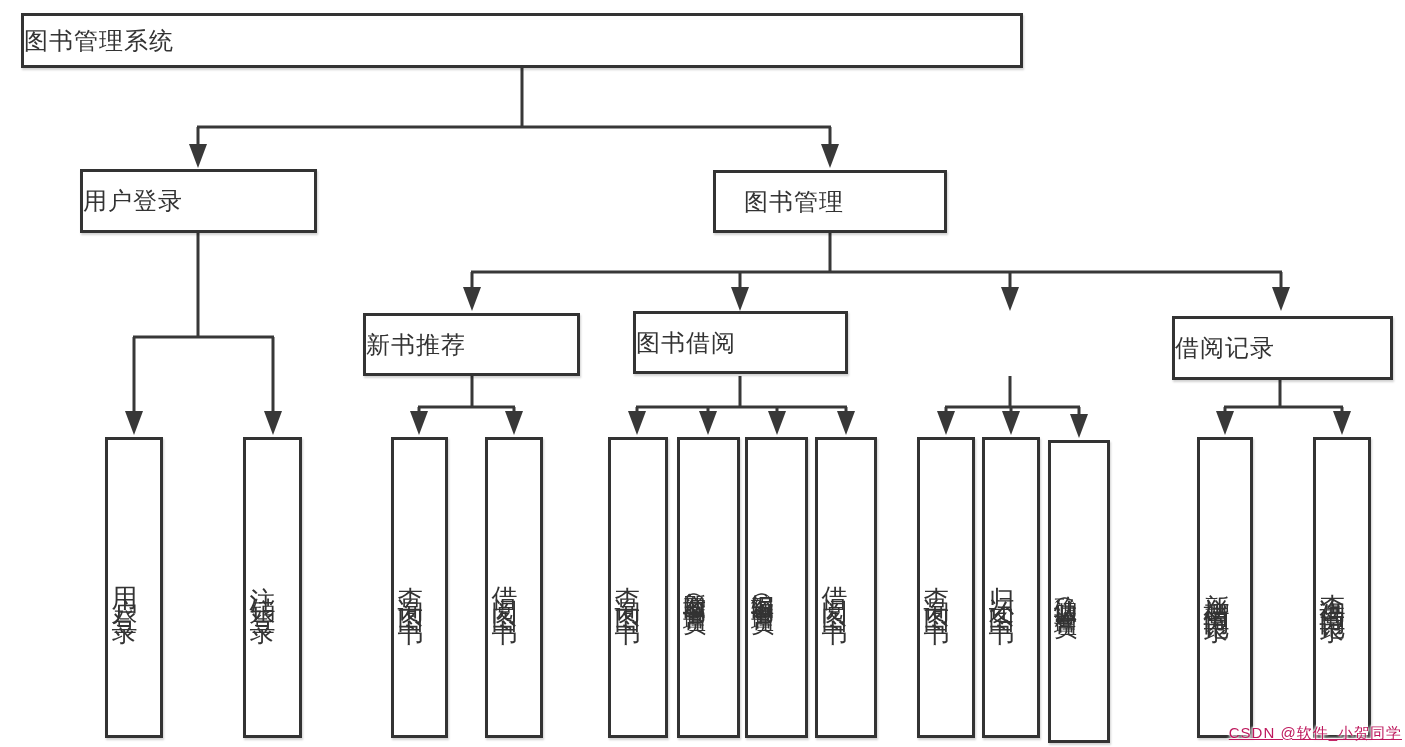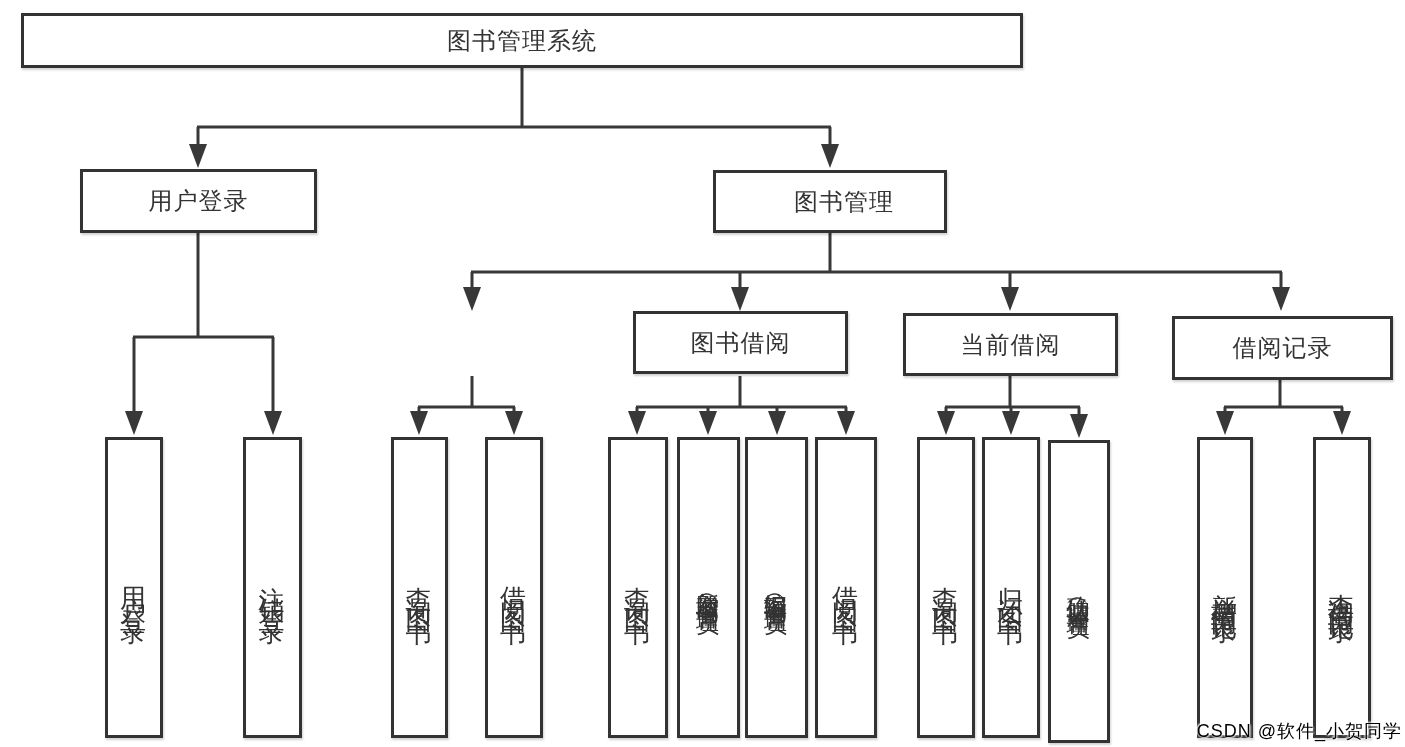--- a/index.html
+++ b/index.html
@@ -24,41 +24,41 @@
   }
   .arrow { fill: #383838; stroke: none; }
   .node {
     position: absolute;
     box-sizing: border-box;
     background: #ffffff;
     border: 3px solid #333333;
     box-shadow: 1px 2px 2px rgba(0,0,0,0.18);
     display: flex;
     align-items: center;
-    justify-content: center;
     text-align: center;
   }
   .hnode { font-size: 24px; letter-spacing: 1px; }
   .vnode span {
     writing-mode: vertical-rl;
     text-orientation: mixed;
     white-space: nowrap;
   }
   .v4 span { font-size: 26px; letter-spacing: 11px; }
   .v6 span { font-size: 26px; letter-spacing: 5px; }
   .v9 span { font-size: 23px; letter-spacing: 3px; }
   .watermark {
     position: absolute;
     right: 3px;
     bottom: 4px;
-    font-size: 18px;
-    color: #000000;
+    font-size: 15px;
+    color: #be185d;
     letter-spacing: 1px;
     text-shadow: 0 0 3px #ffffff, 1px 1px 2px #ffffff, -1px -1px 2px #ffffff;
     white-space: nowrap;
+    text-decoration: underline;
   }
 </style>
 </head>
 <body>
 
 <div class="stage">
 
   <svg class="wires" viewBox="0 0 1405 747" aria-hidden="true">
     <g>
       <path class="wire" d="M522 68 V128 M197 127 H831 M198 127 V148 M830 127 V148"></path>
@@ -106,25 +106,25 @@
     <span>图书管理系统</span>
   </div>
 
   <div class="node hnode" style="left:80px; top:169px; width:237px; height:64px;">
     <span>用户登录</span>
   </div>
   <div class="node hnode" style="left:713px; top:170px; width:234px; height:63px;padding-left:28px;">
     <span>图书管理</span>
   </div>
 
+  <div class="node hnode" style="left:363px; top:313px; width:217px; height:63px;">
+    <span>新书推荐</span>
+  </div>
   <div class="node hnode" style="left:633px; top:311px; width:215px; height:63px;">
     <span>图书借阅</span>
-  </div>
-  <div class="node hnode" style="left:903px; top:313px; width:215px; height:63px;">
-    <span>当前借阅</span>
   </div>
   <div class="node hnode" style="left:1172px; top:316px; width:221px; height:64px;">
     <span>借阅记录</span>
   </div>
 
   <div class="node vnode v4" style="left:105px; top:437px; width:58px; height:301px;">
     <span>用户登录</span>
   </div>
   <div class="node vnode v4" style="left:243px; top:437px; width:59px; height:301px;">
     <span>注销登录</span>

